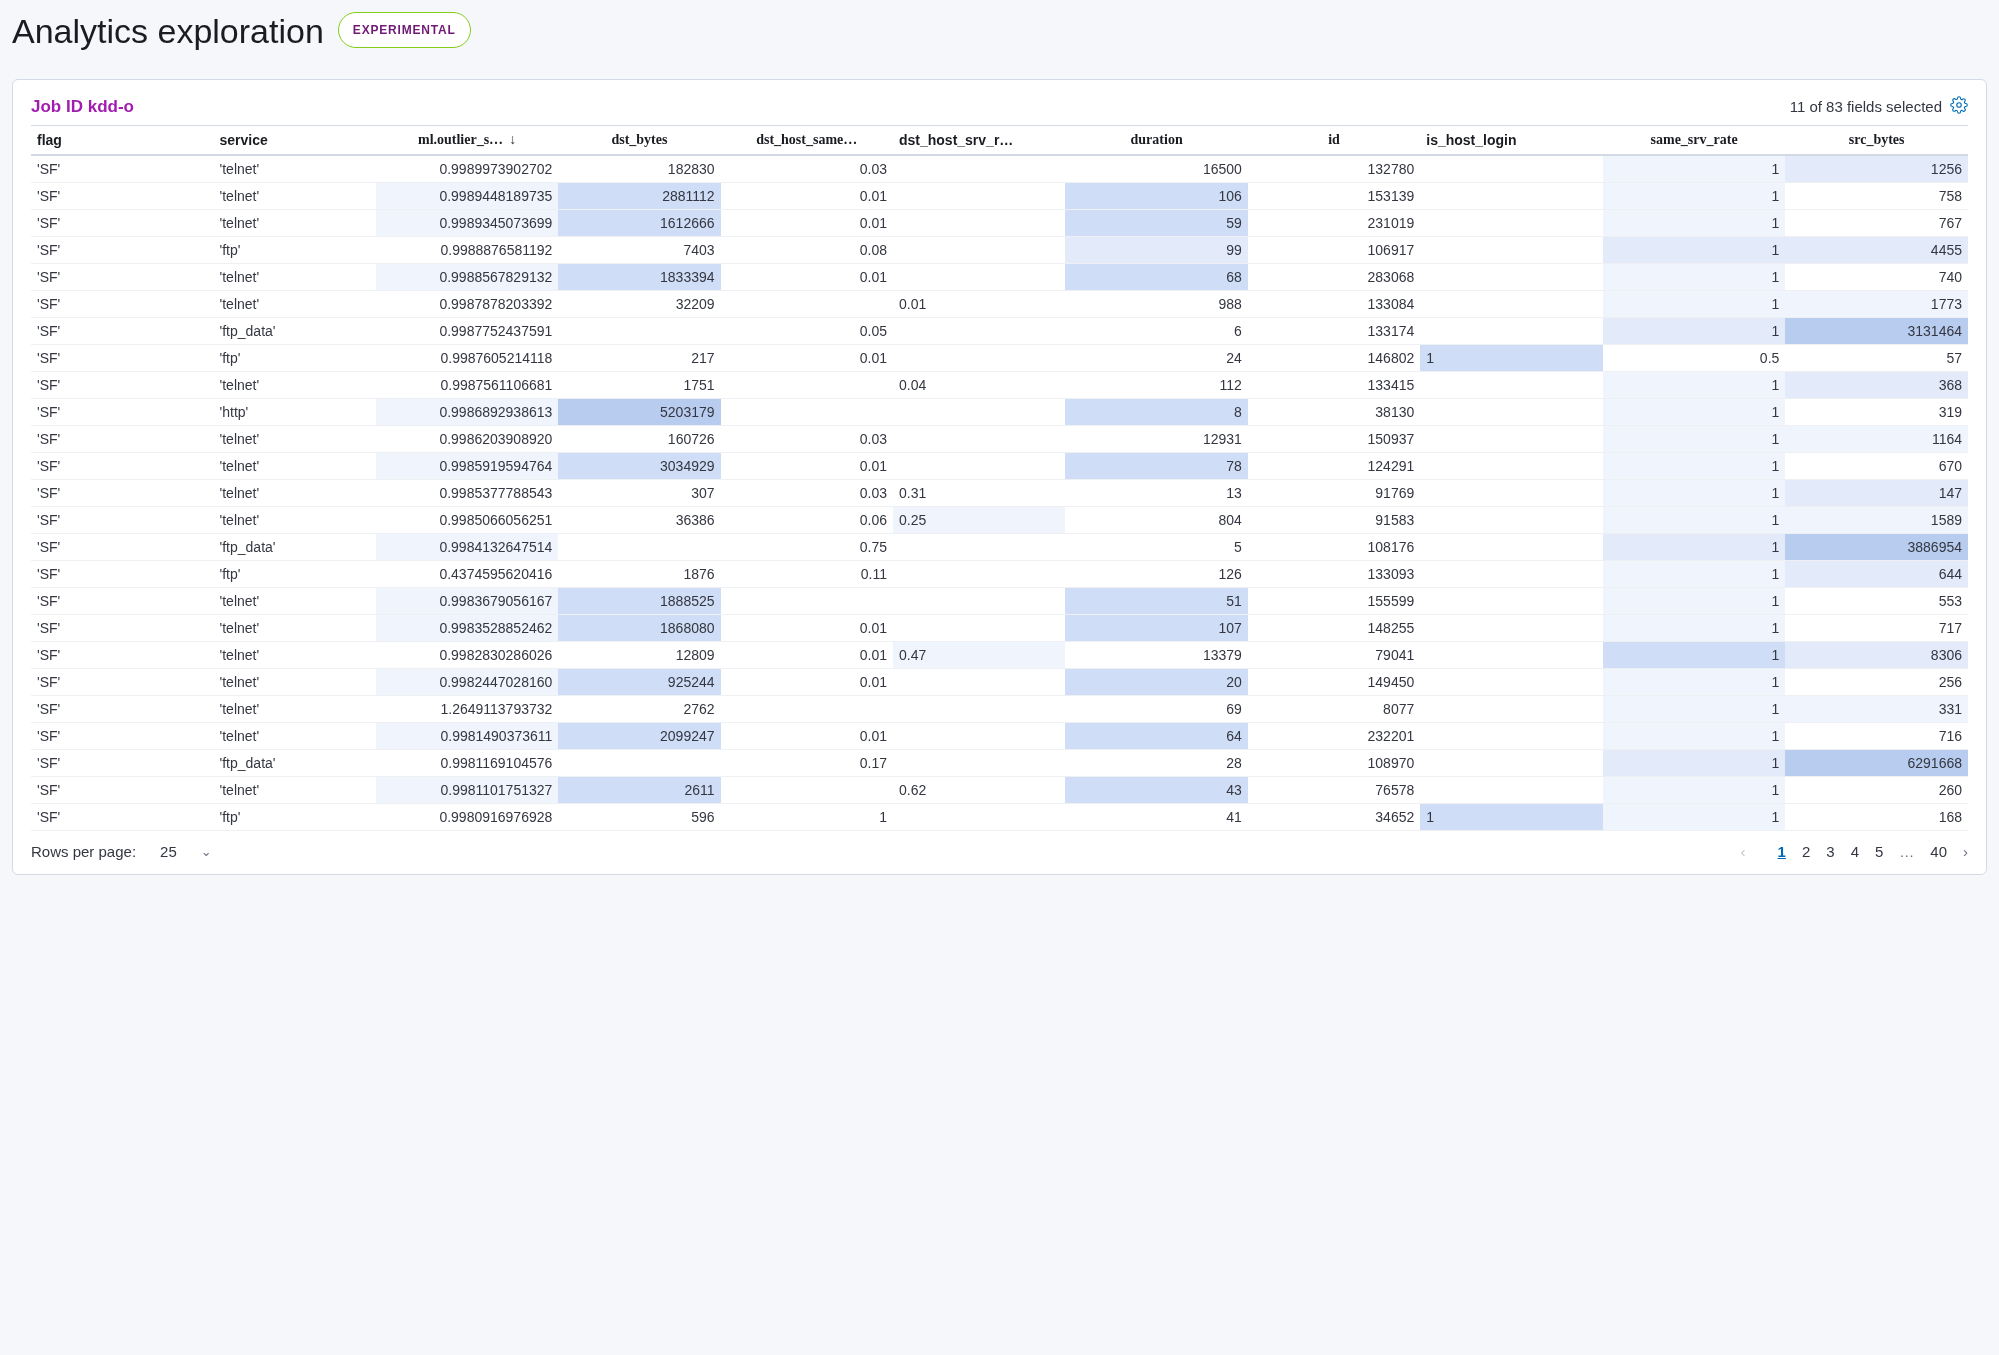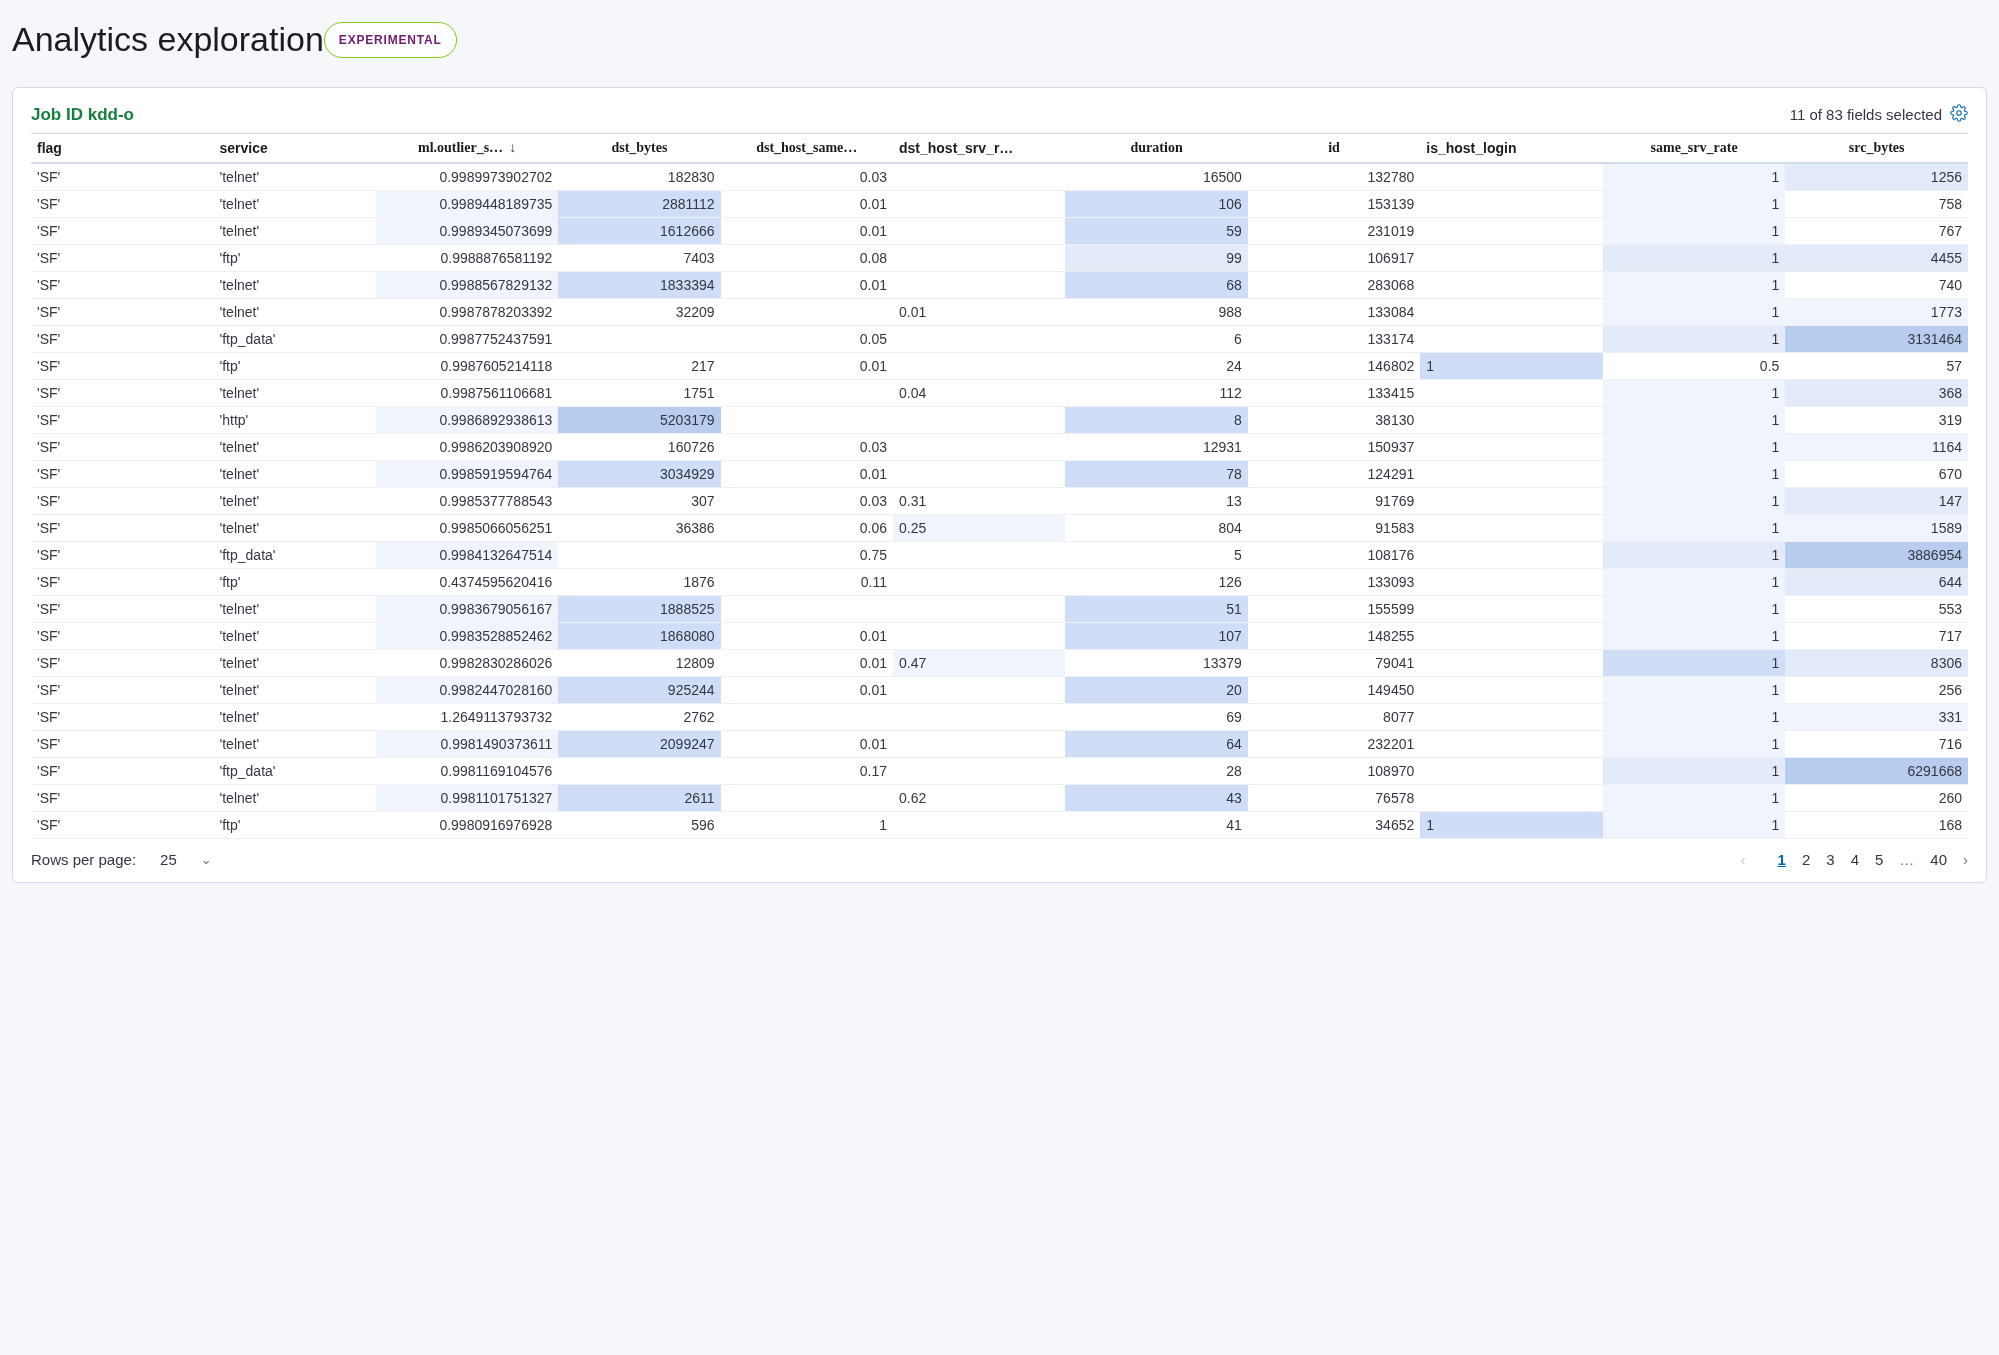--- a/index.html
+++ b/index.html
@@ -5,23 +5,23 @@
   * { box-sizing: border-box; margin: 0; padding: 0; }
   body {
     font-family: -apple-system, BlinkMacSystemFont, "Segoe UI", Helvetica, Arial, sans-serif;
     background: #f5f7fa;
     padding: 12px;
     color: #1a1c21;
     font-size: 14px;
   }
   .header-row {
     display: flex;
-    align-items: center;
+    align-items: flex-start;
+    gap: 14px;
     margin-bottom: 28px;
-    margin-top: 8px;
   }
   .page-title {
     font-size: 34px;
     font-weight: 500;
     color: #1a1c21;
   }
   .badge {
     border: 1px solid #84cc16;
     border-radius: 20px;
     padding: 10px 14px;
@@ -39,21 +39,21 @@
   }
   .panel-head {
     display: flex;
     align-items: center;
     justify-content: space-between;
     margin-bottom: 8px;
   }
   .panel-title {
     font-size: 17px;
     font-weight: 700;
-    color: #15803d;
+    color: #a21caf;
   }
   .fields-sel {
     display: flex;
     align-items: center;
     gap: 8px;
     font-size: 15px;
     color: #343741;
   }
   .gear svg { width: 18px; height: 18px; stroke: #006bb4; fill: none; stroke-width: 1.5; cursor: pointer; }
   table {

